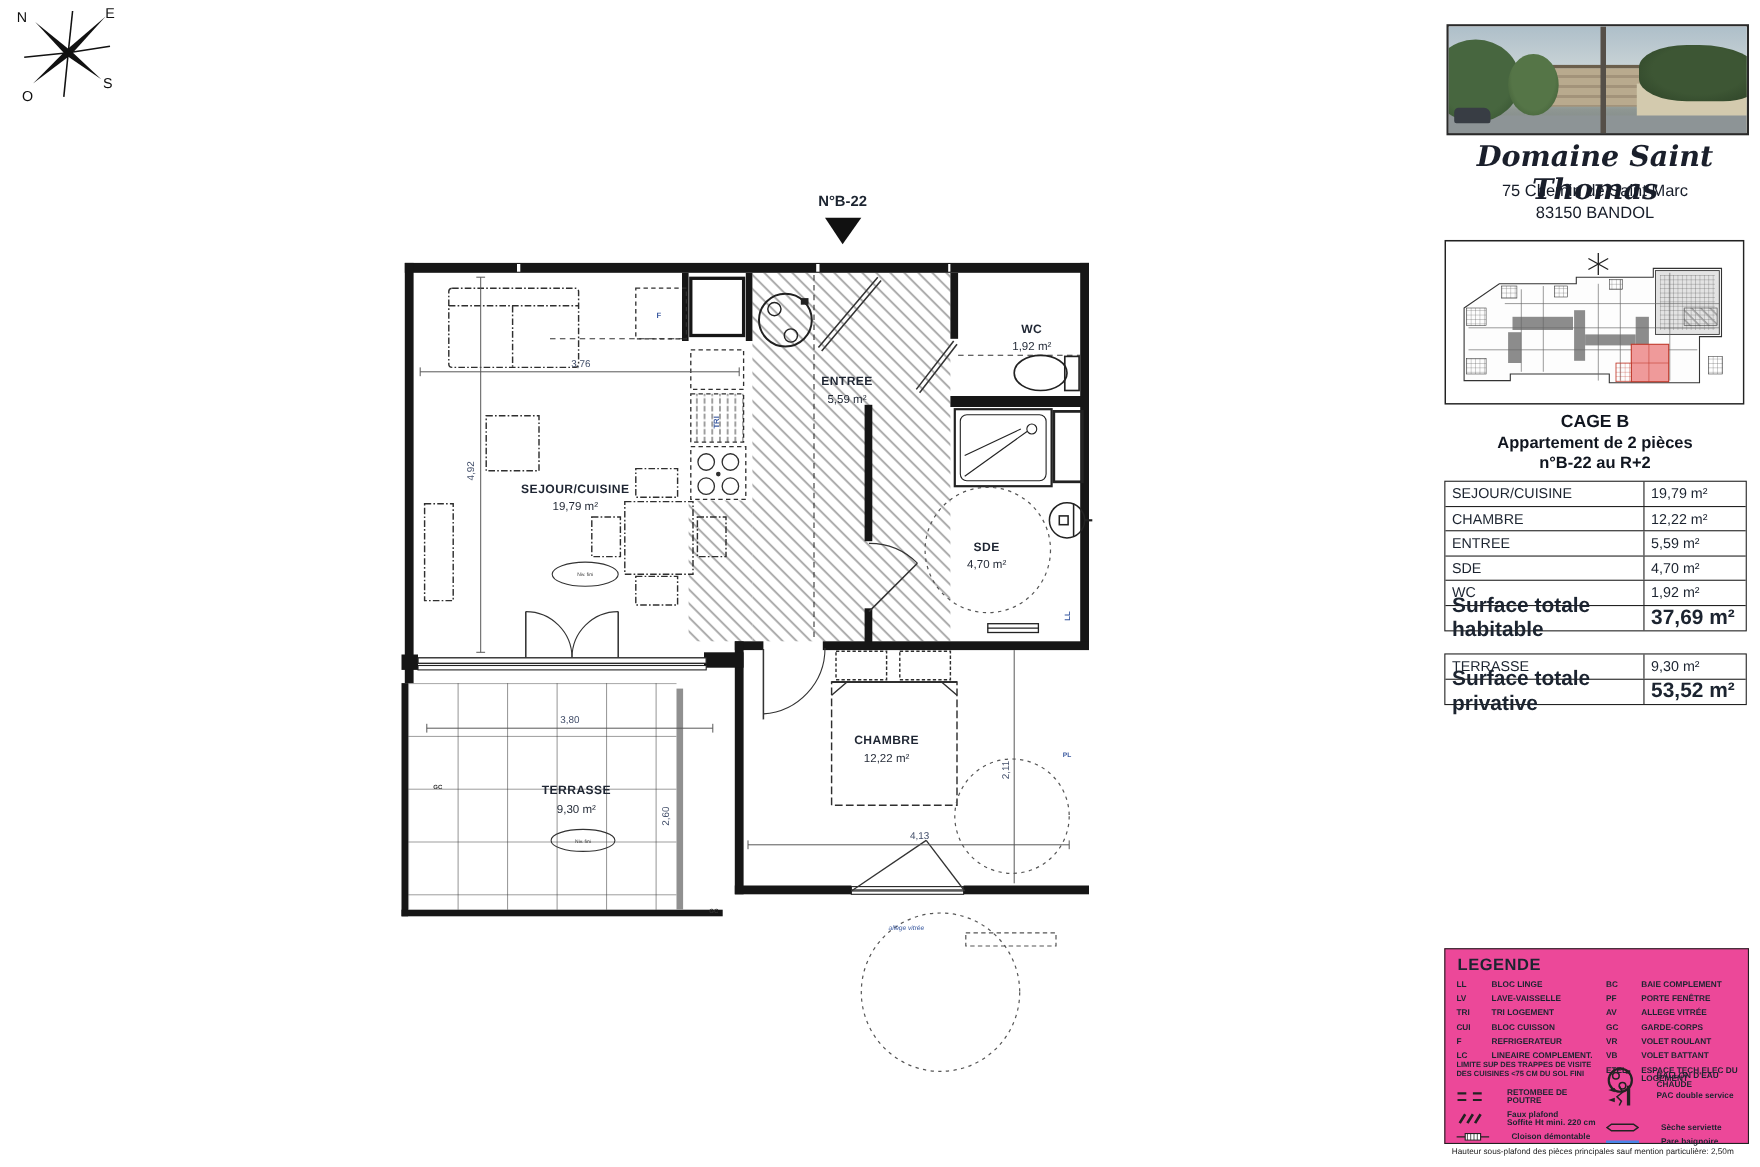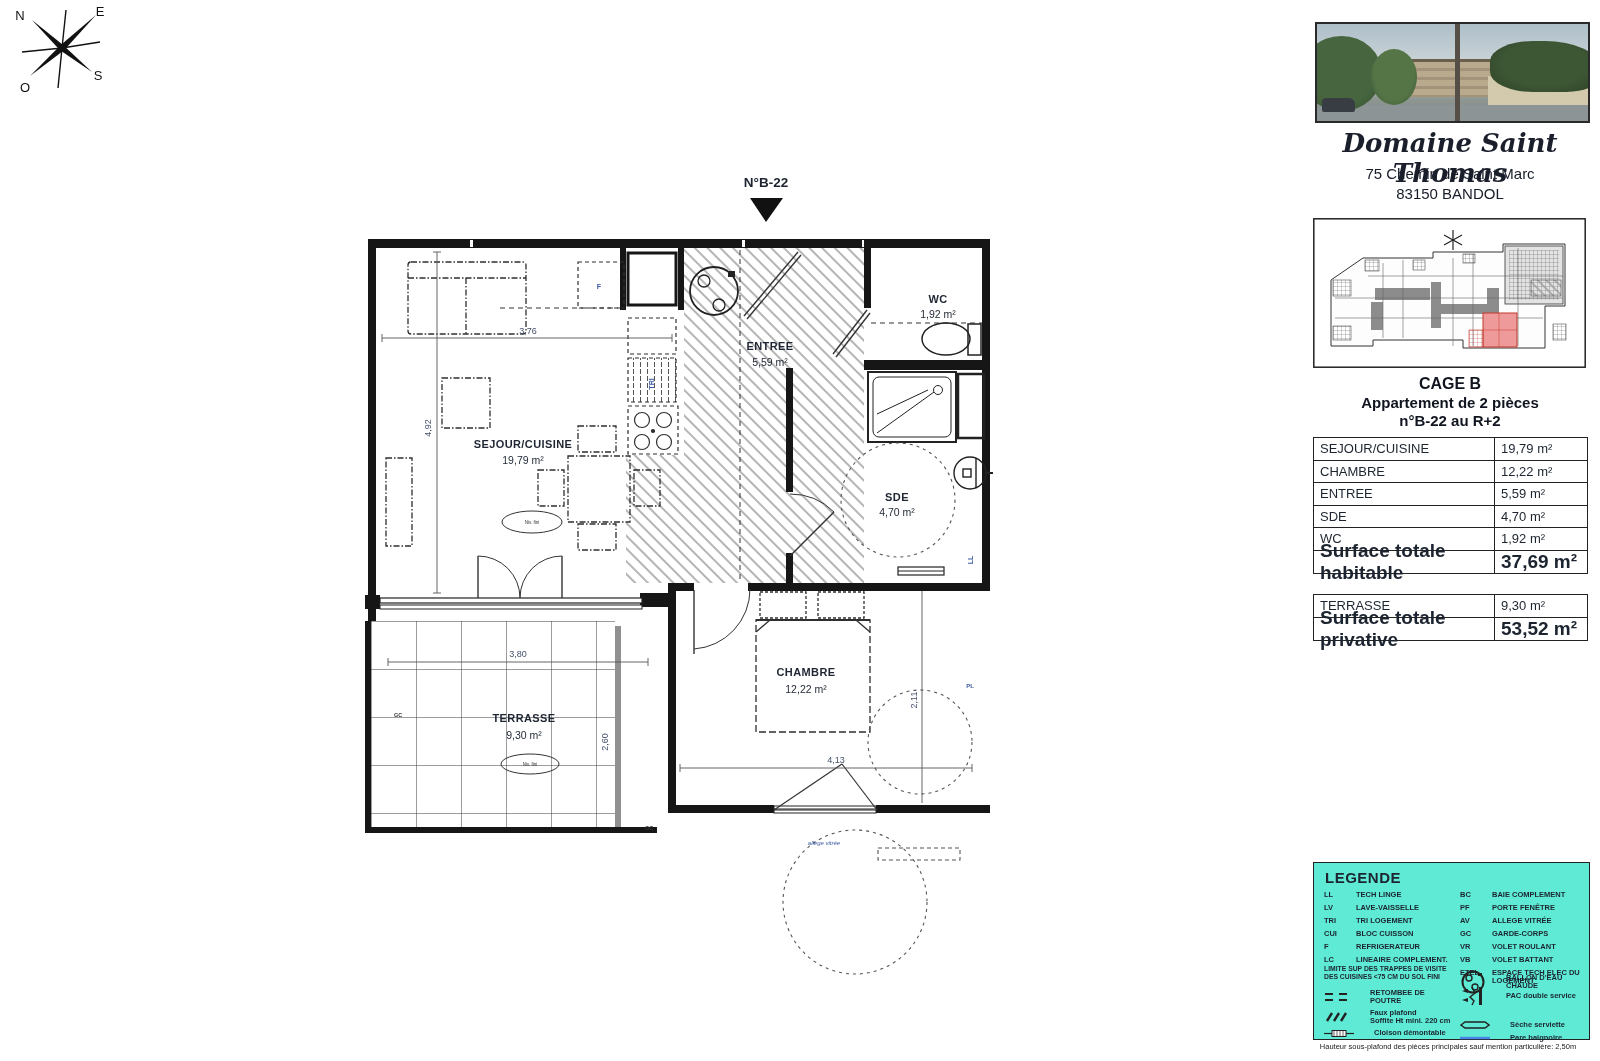--- a/index.html
+++ b/index.html
@@ -23,21 +23,21 @@
   .addr{left:1285px;width:330px;text-align:center;font-size:15px;color:#161c28;}
   .cage{left:1285px;width:330px;text-align:center;font-weight:bold;color:#10151f;}
 
   .areas-table{left:1313px;width:273px;border:1.6px solid #222;background:#fff;}
   .t-row{display:flex;height:21.5px;border-bottom:1.3px solid #222;align-items:center;font-size:13px;}
   .t-row:last-child{border-bottom:none;}
   .t-label{flex:1;padding-left:6px;}
   .t-val{width:86px;border-left:1.3px solid #222;padding-left:6px;align-self:stretch;display:flex;align-items:center;}
   .t-bold{font-weight:bold;font-size:19px;height:22.5px;}
 
-  .legend-box{left:1313px;top:862px;width:275px;height:176px;border:1.6px solid #222;background:#5eead4;text-decoration:underline;}
+  .legend-box{left:1313px;top:862px;width:275px;height:176px;border:1.6px solid #222;background:#ec4899;text-decoration:underline;}
   .lg-title{position:absolute;left:11px;top:6px;font-size:15px;font-weight:bold;letter-spacing:.5px;}
   .lg-col{position:absolute;top:28px;}
   .lg-row{display:flex;height:13px;font-size:7.5px;font-weight:bold;line-height:1.05;}
   .lg-abbr{width:32px;}
   .lg-note{position:absolute;left:10px;top:102px;width:128px;font-size:6.8px;font-weight:bold;line-height:1.2;}
   .lg-sym{position:absolute;display:flex;align-items:center;gap:20px;font-size:7.5px;font-weight:bold;line-height:1.1;}
   .footer-note{left:1280px;top:1042px;width:336px;text-align:center;font-size:7.5px;color:#222;}
 </style>
 </head>
 <body>
@@ -380,21 +380,21 @@
     <div class="t-val">53,52 m²</div>
   </div>
 </div>
 
 <div class="abs legend-box">
   <div class="lg-title">LEGENDE</div>
 
   <div class="lg-col" style="left:10px;width:126px">
     <div class="lg-row">
         <span class="lg-abbr">LL</span>
-        <span>TECH LINGE</span>
+        <span>BLOC LINGE</span>
       </div>
     <div class="lg-row">
         <span class="lg-abbr">LV</span>
         <span>LAVE-VAISSELLE</span>
       </div>
     <div class="lg-row">
         <span class="lg-abbr">TRI</span>
         <span>TRI LOGEMENT</span>
       </div>
     <div class="lg-row">

